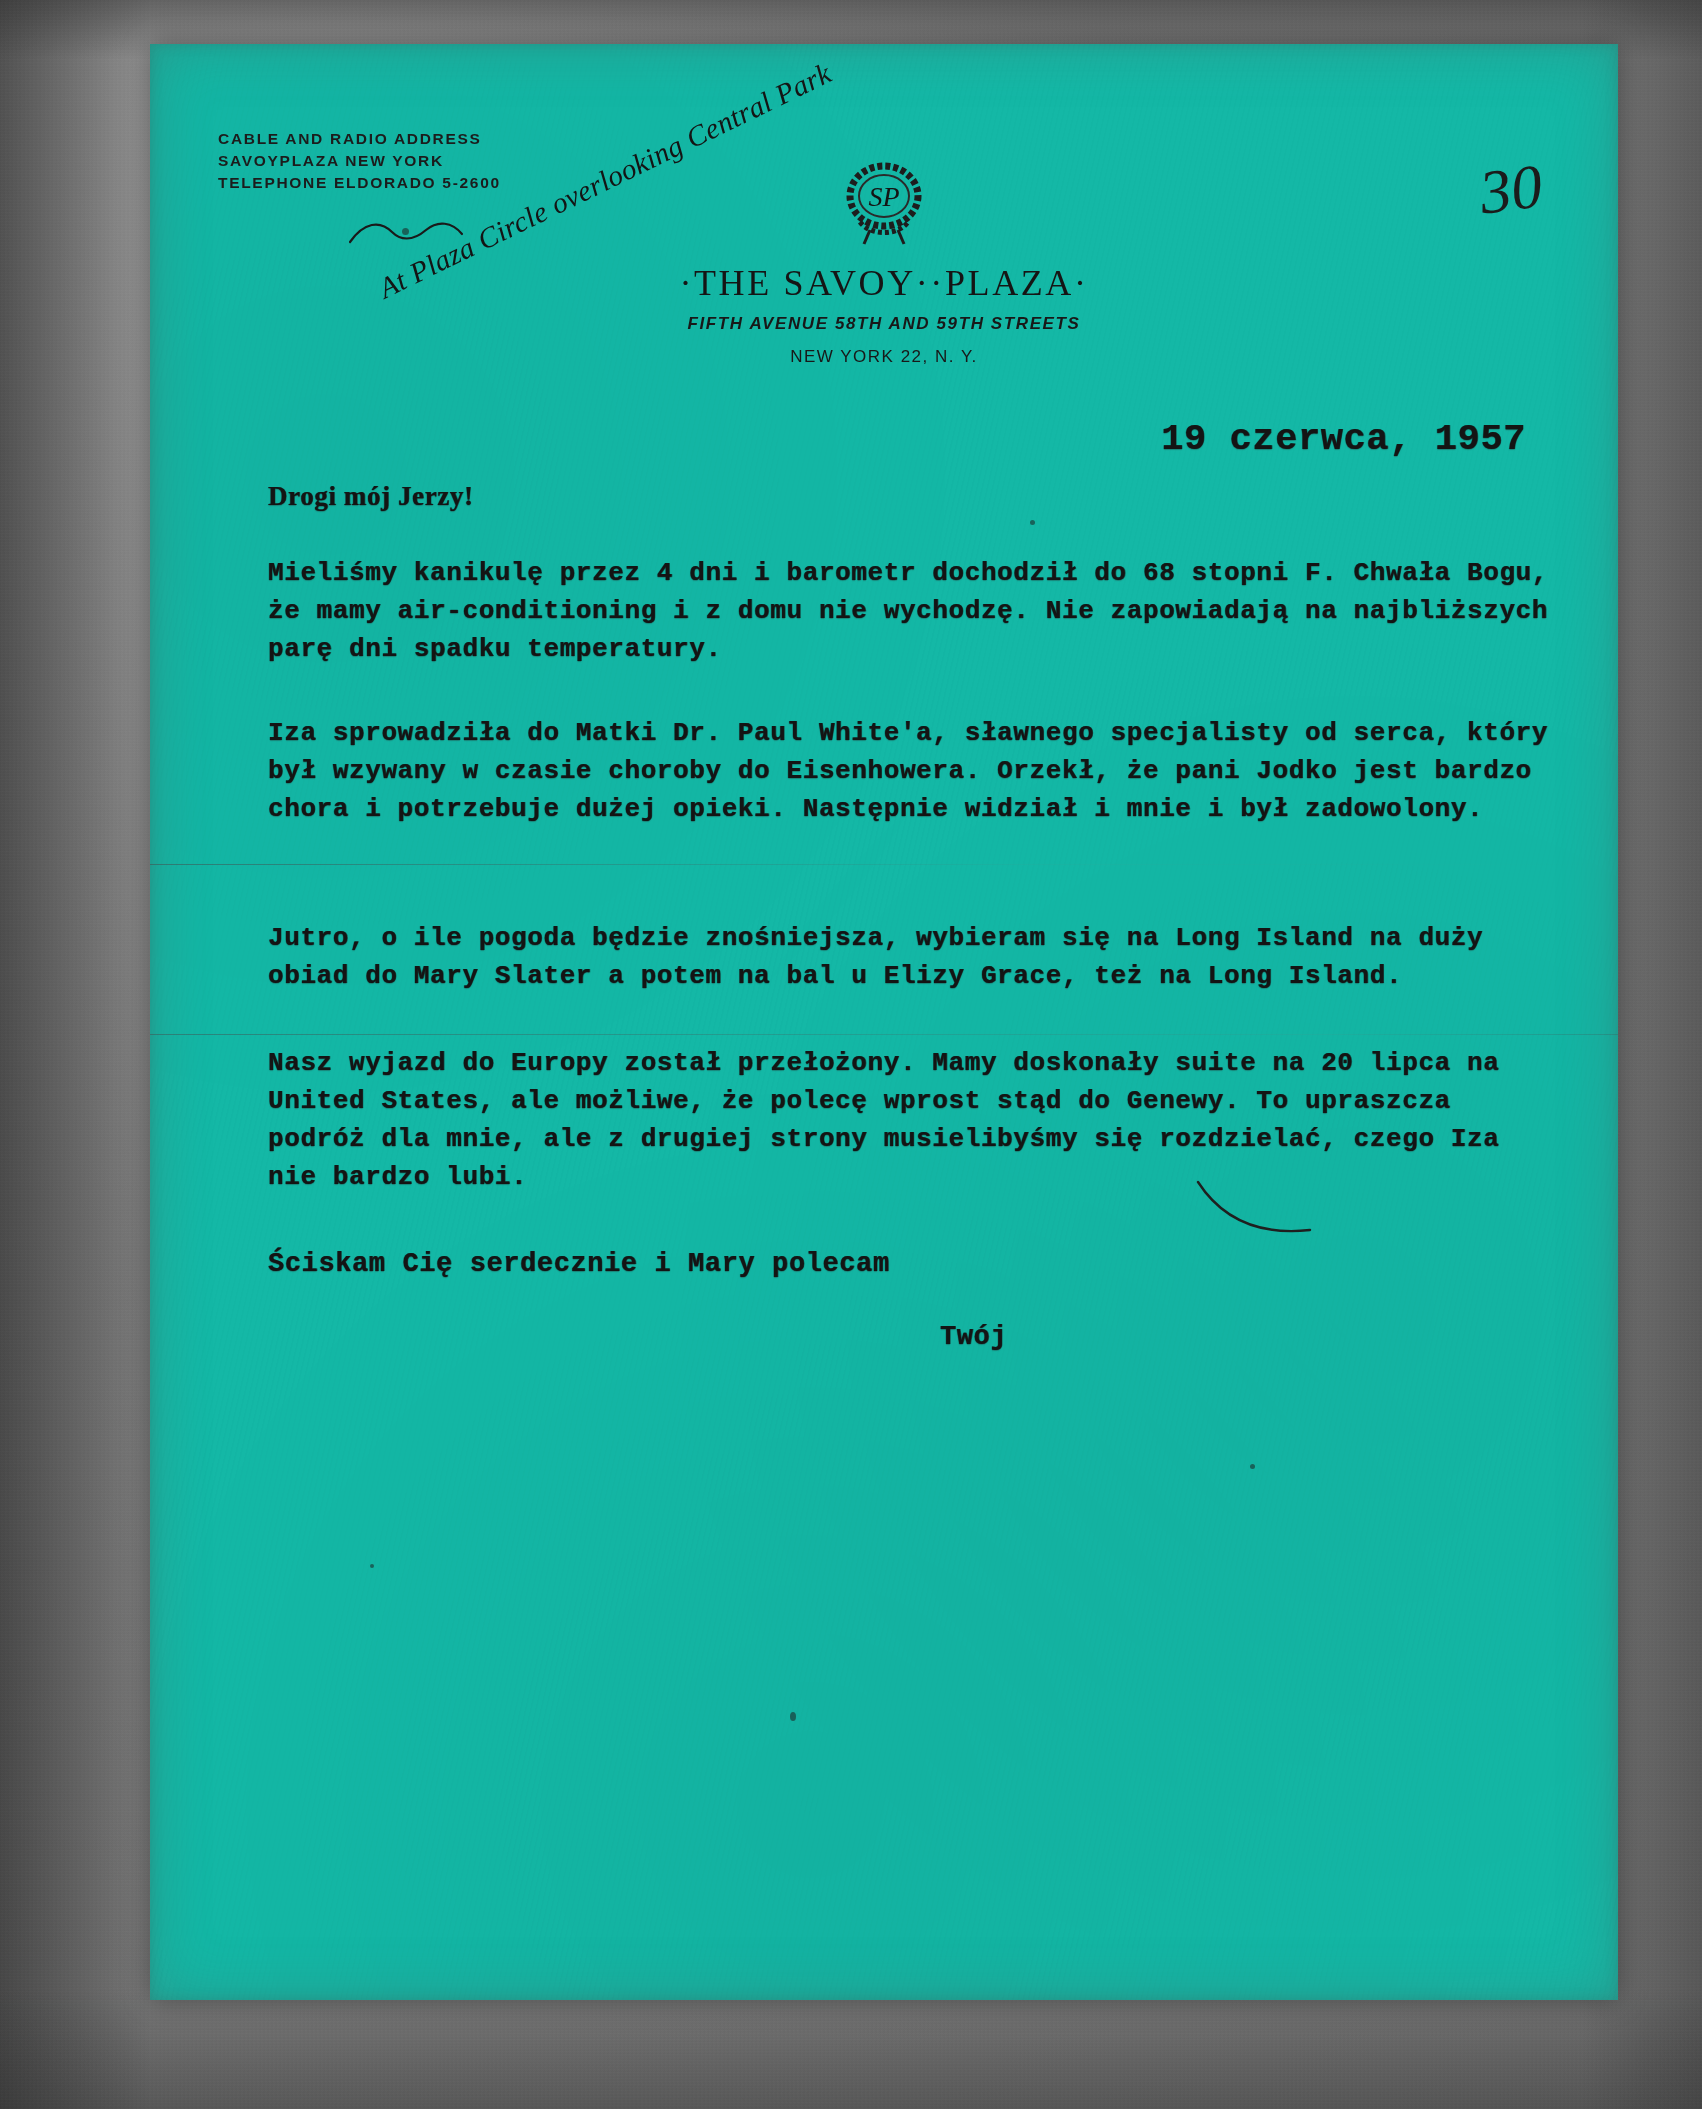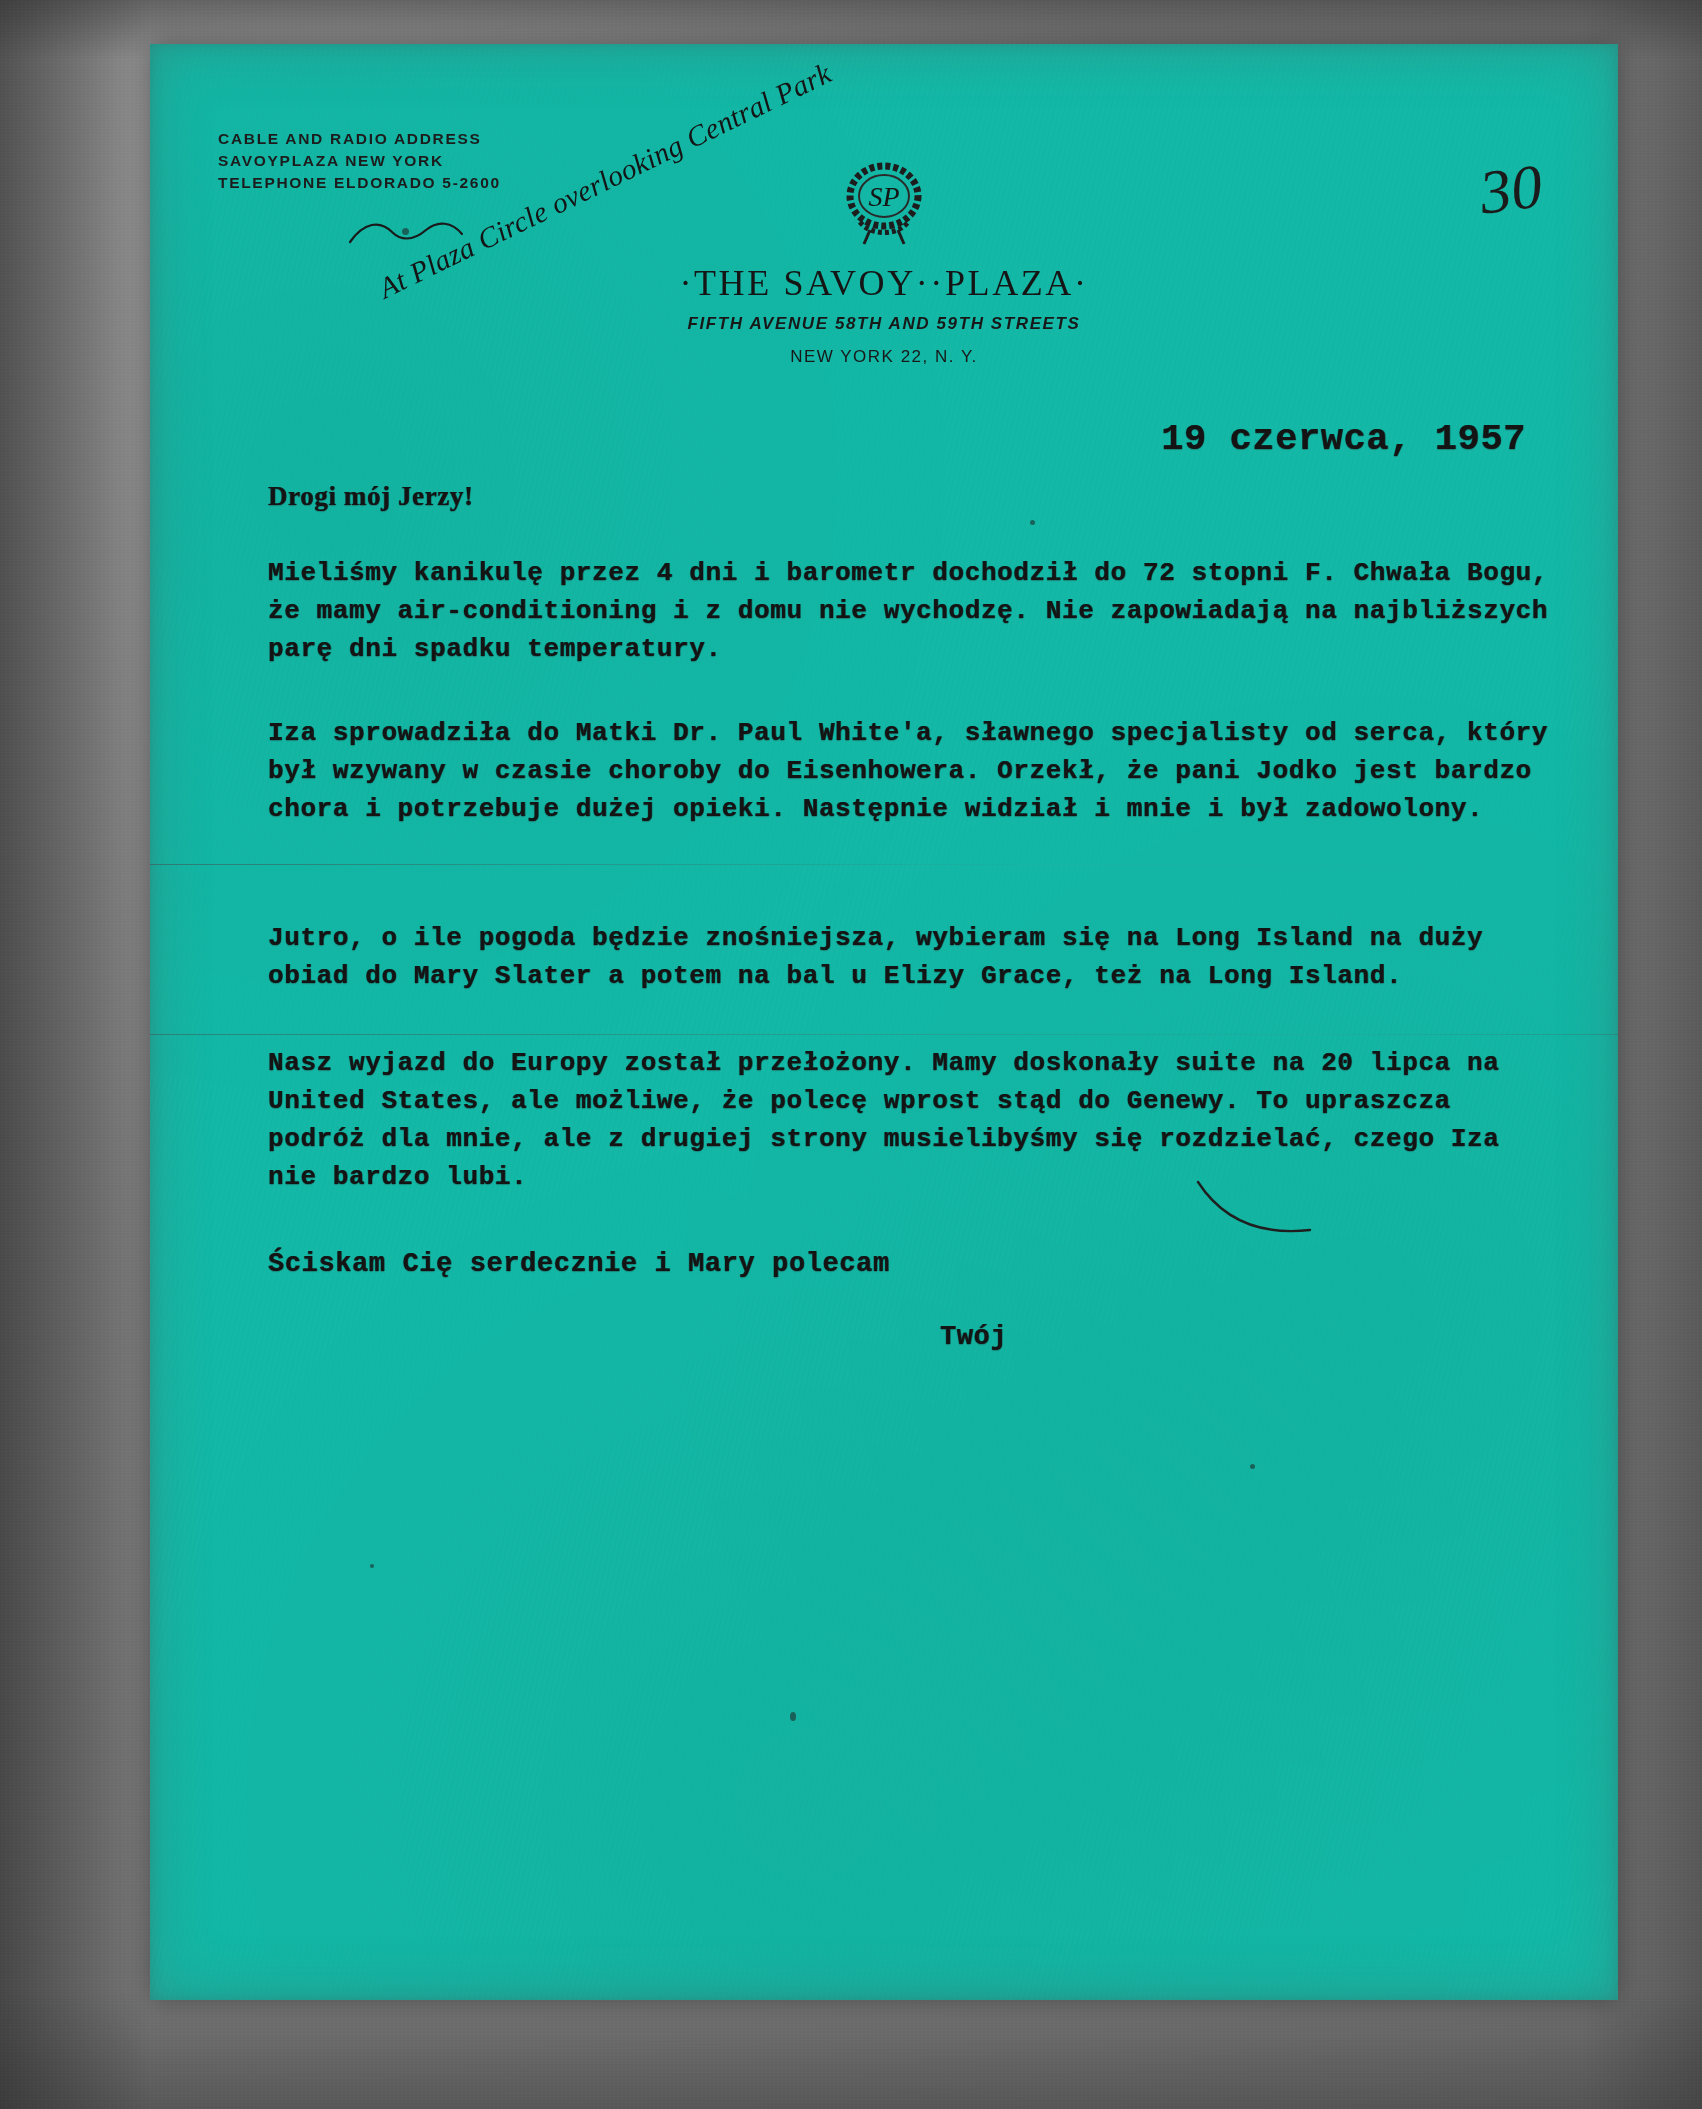--- a/index.html
+++ b/index.html
@@ -309,21 +309,21 @@
     <div id="hotel-street">FIFTH AVENUE 58TH AND 59TH STREETS</div>
     <div id="hotel-city">NEW YORK 22, N. Y.</div>
   </div>
 
   <div id="page-number">30</div>
 
   <div id="typed">
     <div id="date-line" class="typed-text">19 czerwca, 1957</div>
     <div id="salutation" class="typed-text">Drogi mój Jerzy!</div>
 
-    <div id="para-1" class="para typed-text">Mieliśmy kanikulę przez 4 dni i barometr dochodził do 72 stopni F.  Chwała Bogu, że mamy air-conditioning i z domu nie wychodzę.  Nie zapowiadają na najbliższych parę dni spadku temperatury.</div>
+    <div id="para-1" class="para typed-text">Mieliśmy kanikulę przez 4 dni i barometr dochodził do 68 stopni F.  Chwała Bogu, że mamy air-conditioning i z domu nie wychodzę.  Nie zapowiadają na najbliższych parę dni spadku temperatury.</div>
     <div id="para-2" class="para typed-text">Iza sprowadziła do Matki Dr. Paul White'a, sławnego specjalisty od serca, który był wzywany w czasie choroby do Eisenhowera.  Orzekł, że pani Jodko jest bardzo chora i potrzebuje dużej opieki.  Następnie widział i mnie i był zadowolony.</div>
     <div id="para-3" class="para typed-text">Jutro, o ile pogoda będzie znośniejsza, wybieram się na Long Island na duży obiad do Mary Slater a potem na bal u Elizy Grace, też na Long Island.</div>
     <div id="para-4" class="para typed-text">Nasz wyjazd do Europy został przełożony.  Mamy doskonały suite na 20 lipca na United States, ale możliwe, że polecę wprost stąd do Genewy. To upraszcza podróż dla mnie, ale z drugiej strony musielibyśmy się rozdzielać, czego Iza nie bardzo lubi.</div>
 
     <div id="closing" class="typed-text">Ściskam Cię serdecznie i Mary polecam</div>
     <div id="signature" class="typed-text">Twój</div>
   </div>
 
   <svg id="pen-squiggle" viewBox="0 0 140 70">
     <path d="M8 8 C 30 42, 66 62, 120 56" fill="none" stroke="#1f1f1f" stroke-width="2.4" stroke-linecap="round"></path>

